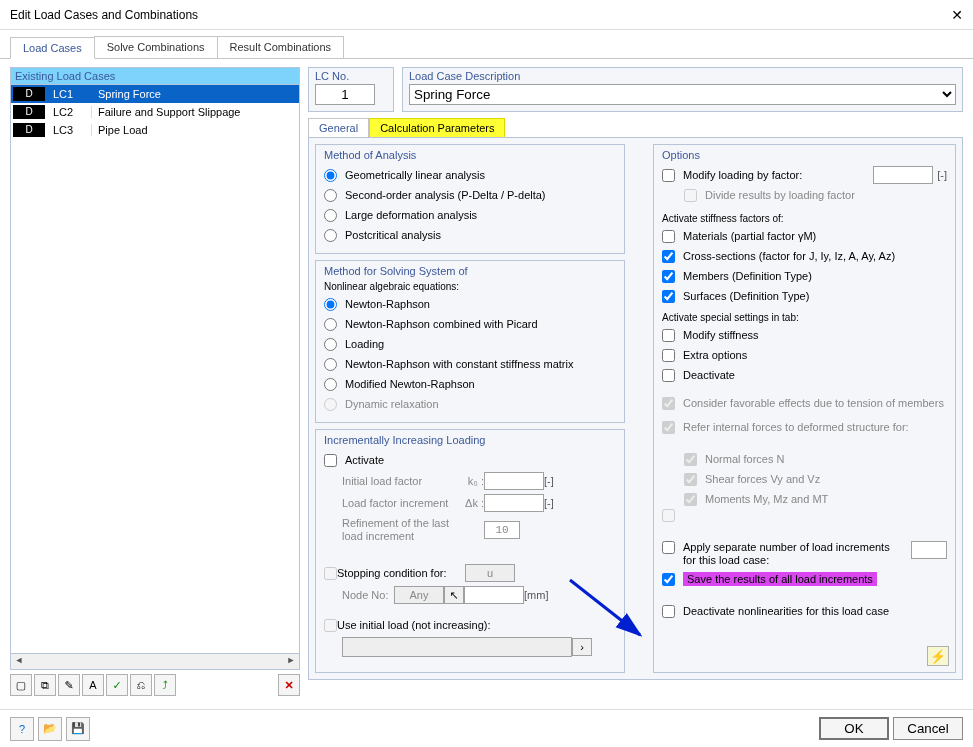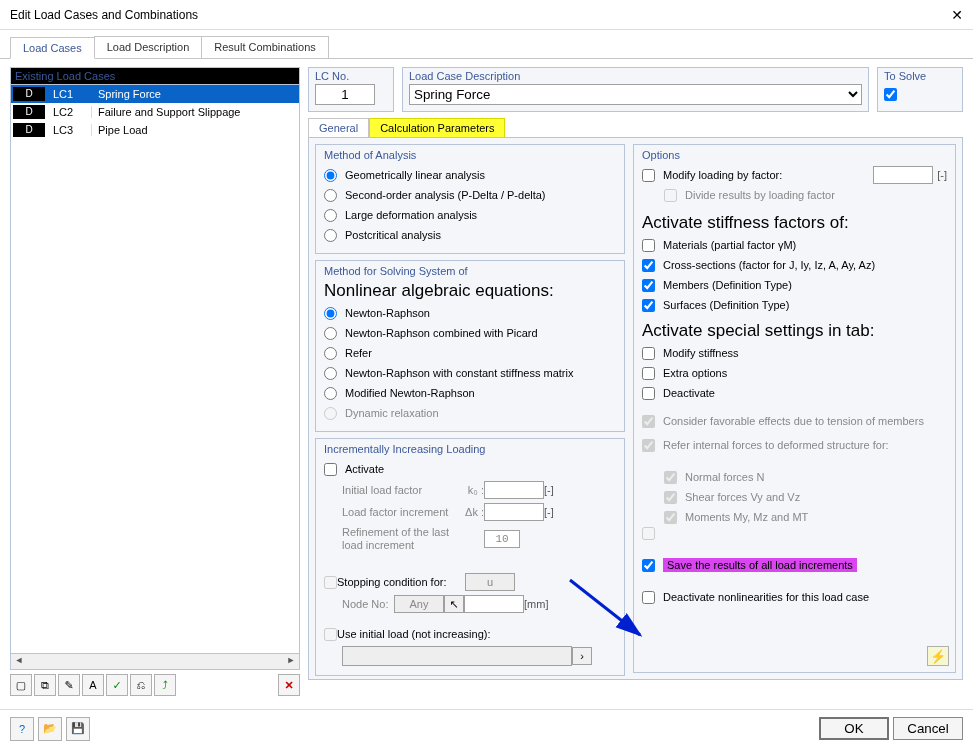--- a/index.html
+++ b/index.html
@@ -5,21 +5,21 @@
 * { box-sizing: border-box; margin: 0; padding: 0; }
 body { font-family: "Segoe UI", Tahoma, sans-serif; font-size: 11px; background: #fff; color: #000; width: 973px; height: 747px; overflow: hidden; position: relative; }
 .titlebar { height: 30px; display: flex; align-items: center; justify-content: space-between; padding: 0 10px 0 10px; border-bottom: 1px solid #ddd; }
 .titlebar .title { font-size: 12px; }
 .titlebar .close { font-size: 14px; font-family: Arial; cursor: default; }
 .tabs { display: flex; padding: 6px 10px 0 10px; border-bottom: 1px solid #c5c5c5; gap: 0; }
 .tab { padding: 4px 12px 4px 12px; border: 1px solid #c5c5c5; border-bottom: none; background: #fff; margin-right: -1px; position: relative; color: #333; text-align: right; }
 .tab.active { background: #fff; color: #3b5898; border-bottom: 1px solid #fff; z-index: 2; top: 1px; }
 .content { display: flex; padding: 8px 10px 6px 10px; gap: 8px; }
 .left-panel { width: 290px; display: flex; flex-direction: column; }
-.panel-label { color: #3b5898; font-size: 11px; padding: 2px 4px; border: 1px solid #b8c4d8; border-bottom: none; background: #000000; }
+.panel-label { color: #3b5898; font-size: 11px; padding: 2px 4px; border: 1px solid #b8c4d8; border-bottom: none; background: #7dd3fc; }
 .lc-list { border: 1px solid #b8c4d8; height: 570px; background: #fff; overflow: hidden; }
 .lc-row { display: flex; height: 18px; align-items: center; }
 .lc-row .tag { width: 32px; background: #000; color: #fff; text-align: center; font-size: 10px; line-height: 14px; height: 14px; margin: 2px; }
 .lc-row .lc-name { width: 44px; padding-left: 6px; }
 .lc-row .lc-desc { flex: 1; padding-left: 6px; border-left: 1px solid #ddd; }
 .lc-row.selected { background: #0a64c8; color: #fff; }
 .lc-row.selected .lc-desc { border-left-color: #0a64c8; }
 .hscroll { height: 16px; border: 1px solid #b8c4d8; border-top: none; background: #f0f0f0; position: relative; display: flex; align-items: center; }
 .hscroll .arrow { width: 16px; height: 14px; text-align: center; font-size: 9px; color: #555; }
 .toolbar { display: flex; gap: 2px; margin-top: 4px; }
@@ -33,33 +33,33 @@
 .lcdesc { flex: 1; }
 .lcdesc select { width: 100%; height: 21px; border: 1px solid #a0a0a0; background: #fff; }
 .tosolve { width: 86px; text-align: left; }
 .tosolve input { margin: 4px 0 0 0; }
 .subtabs { display: flex; margin-bottom: 0; }
 .subtab { padding: 3px 10px; border: 1px solid #c5c5c5; border-bottom: none; background: #fff; color: #3b5898; }
 .subtab.hl { background: #ffff33; color: #000; border-color: #dada00; }
 .params-area { border: 1px solid #b8c4d8; background: #f4f6fa; padding: 6px; display: flex; gap: 8px; height: 543px; }
 .col { display: flex; flex-direction: column; gap: 6px; }
 .col1 { width: 310px; }
-.col2 { flex: 1; }
+.col2 { flex: 1; align-items: flex-end; }
 .group { border: 1px solid #b8c4d8; background: #f4f6fa; padding: 4px 8px 8px 8px; }
 .group-title { color: #3b5898; font-size: 11px; margin-bottom: 4px; }
 .opt-row { display: flex; align-items: center; height: 20px; gap: 4px; }
 .opt-row.indent { padding-left: 22px; }
 .opt-row input[type=radio], .opt-row input[type=checkbox] { margin-right: 4px; }
 .opt-row.disabled { color: #888; }
 .opt-row.grey { color: #888; }
 .sub { padding-left: 18px; color: #888; }
 .spinner { width: 60px; height: 18px; border: 1px solid #a0a0a0; background: #fff; display: inline-block; font-family: Liberation Mono, monospace; }
 .spinner.small { width: 36px; }
 .unit { color: #555; }
-.sect-label { font-size: 17px; margin: 2px 0; }
+.sect-label { font-size: 10px; margin: 2px 0; }
 .inc-row { display: flex; align-items: center; height: 22px; }
 .inc-row .lbl { width: 140px; }
 .inc-row .sym { width: 20px; text-align: right; color: #888; }
 .combo { width: 50px; height: 18px; border: 1px solid #a0a0a0; background: #eee; display: inline-block; }
 .bigcombo { width: 230px; height: 20px; border: 1px solid #a0a0a0; background: #eee; display: inline-block; }
 .btnsq { width: 20px; height: 18px; border: 1px solid #a0a0a0; background: #f0f0f0; display: inline-flex; align-items: center; justify-content: center; }
 .hl-yellow { background: #d946ef; padding: 1px 4px; }
 .arrow-svg { position: absolute; left: 880px; top: 552px; pointer-events: none; z-index: 10; }
 .footer { position: absolute; bottom: 0; left: 0; right: 0; height: 38px; border-top: 1px solid #ddd; display: flex; align-items: center; padding: 0 10px; gap: 4px; }
 .footer .spacer { flex: 1; }
@@ -71,21 +71,21 @@
 </head>
 <body>
 
 <div class="titlebar">
   <span class="title">Edit Load Cases and Combinations</span>
   <span class="close">✕</span>
 </div>
 
 <div class="tabs">
   <div class="tab active">Load Cases</div>
-  <div class="tab">Load Description</div>
+  <div class="tab">Solve Combinations</div>
   <div class="tab">Result Combinations</div>
 </div>
 
 <div class="content">
   <div class="left-panel">
     <div class="panel-label">Existing Load Cases</div>
     <div class="lc-list">
       <div class="lc-row selected">
         <span class="tag">D</span>
         <span class="lc-name">LC1</span>
@@ -122,24 +122,20 @@
   <div style="flex:1;display:flex;flex-direction:column">
     <div class="right-top">
       <div class="field-box lcno">
         <div class="label">LC No.</div>
         <input type="text" value="1" style="">
       </div>
       <div class="field-box lcdesc">
         <div class="label">Load Case Description</div>
         <select><option>Spring Force</option></select>
       </div>
-      <div class="field-box tosolve">
-        <div class="label">To Solve</div>
-        <input type="checkbox" checked="" style="">
-      </div>
     </div>
 
     <div class="subtabs">
       <div class="subtab">General</div>
       <div class="subtab hl">Calculation Parameters</div>
     </div>
 
     <div class="params-area">
       <div class="col col1">
         <div class="group">
@@ -168,21 +164,21 @@
           <div class="opt-row">
               <input type="radio" name="ms" checked="" style="">
               <span>Newton-Raphson</span>
             </div>
           <div class="opt-row">
               <input type="radio" name="ms" style="">
               <span>Newton-Raphson combined with Picard</span>
             </div>
           <div class="opt-row">
               <input type="radio" name="ms" style="">
-              <span>Refer</span>
+              <span>Loading</span>
             </div>
           <div class="opt-row">
               <input type="radio" name="ms" style="">
               <span>Newton-Raphson with constant stiffness matrix</span>
             </div>
           <div class="opt-row">
               <input type="radio" name="ms" style="">
               <span>Modified Newton-Raphson</span>
             </div>
           <div class="opt-row disabled">
@@ -302,20 +298,26 @@
               <span>Shear forces Vy and Vz</span>
             </div>
           <div class="opt-row grey indent">
               <input type="checkbox" checked="" disabled="" style="">
               <span>Moments My, Mz and MT</span>
             </div>
           <div class="opt-row grey" style="height:28px;align-items:flex-start">
               <input type="checkbox" disabled="" style="">
             </div>
 
+          <div class="opt-row" style="height:28px;align-items:flex-start;margin-top:4px">
+            <input type="checkbox" style="">
+              <span style="line-height:13px;width:220px">Apply separate number of load increments for this load case:</span>
+            <span style="flex:1"></span>
+            <span class="spinner small"></span>
+          </div>
           <div class="opt-row">
               <input type="checkbox" checked="" style="">
               <span class="hl-yellow">Save the results of all load increments</span>
             </div>
 
           <div class="opt-row" style="margin-top:12px">
               <input type="checkbox" style="">
               <span>Deactivate nonlinearities for this load case</span>
             </div>
 

